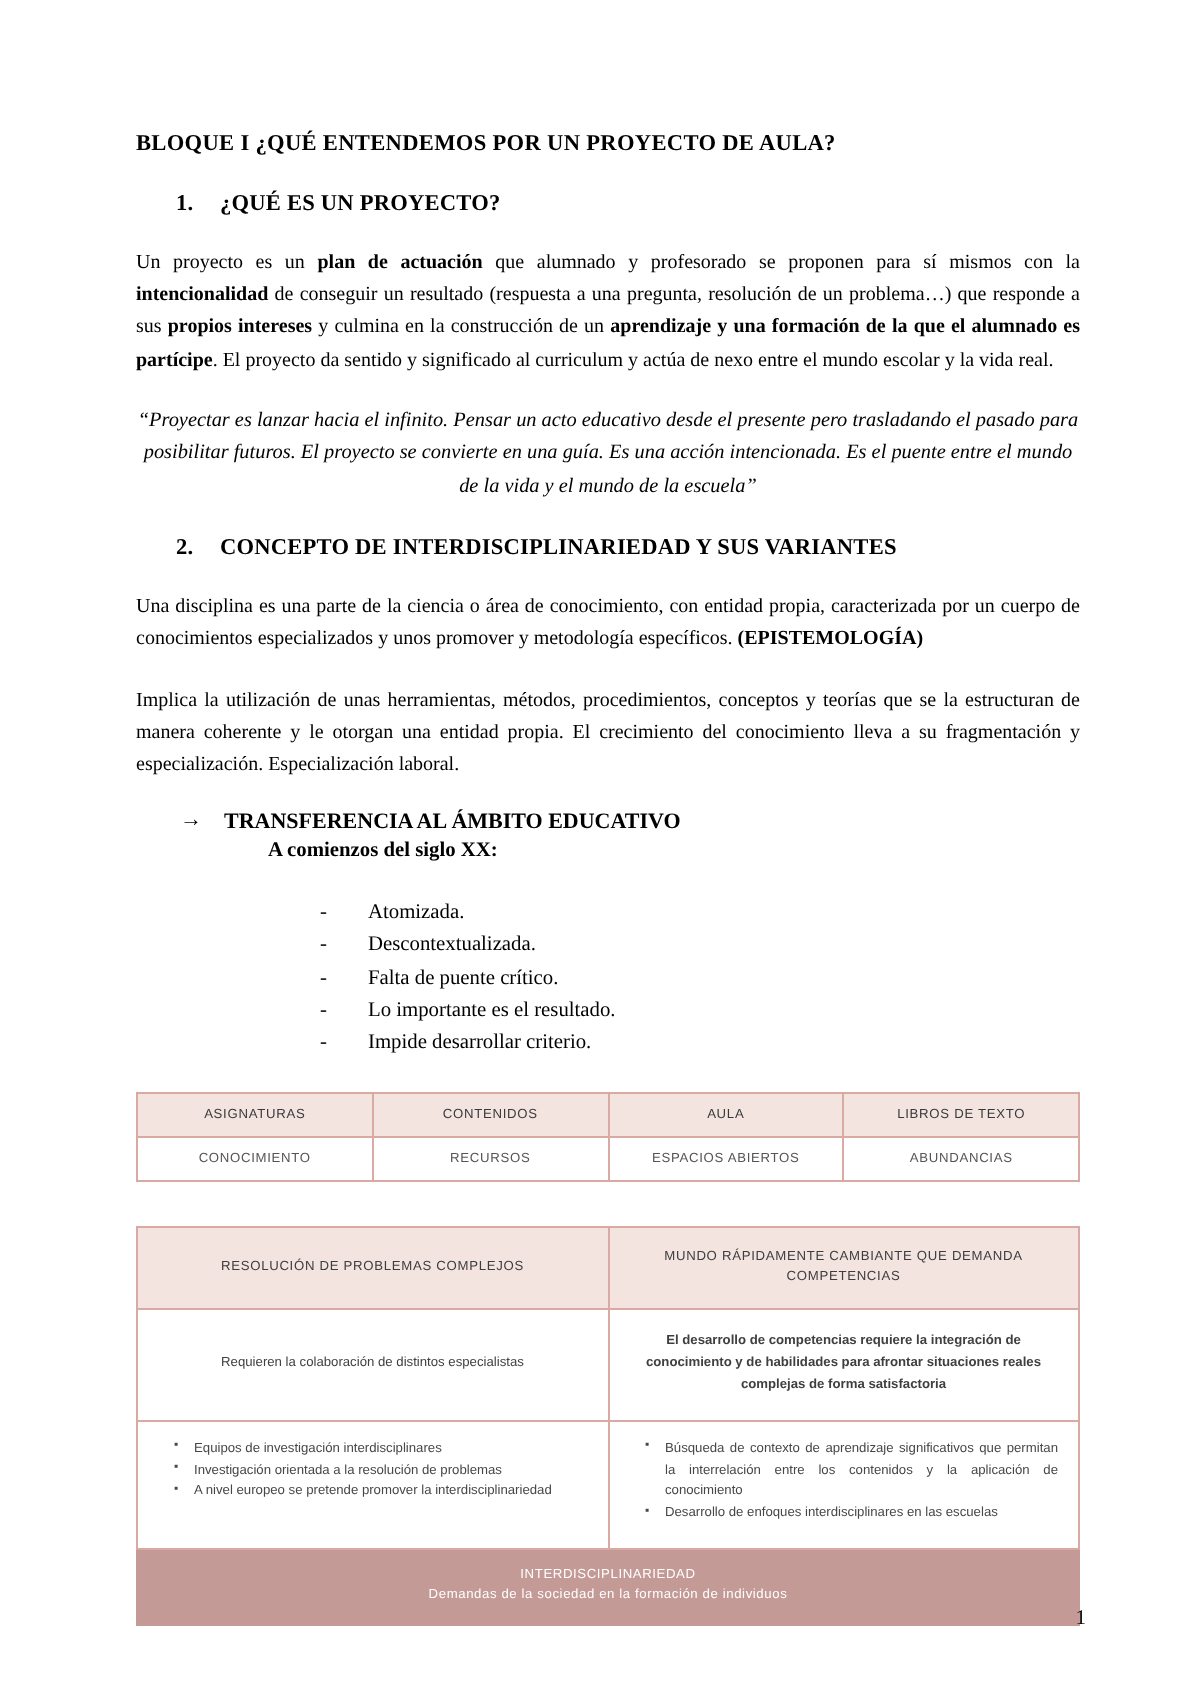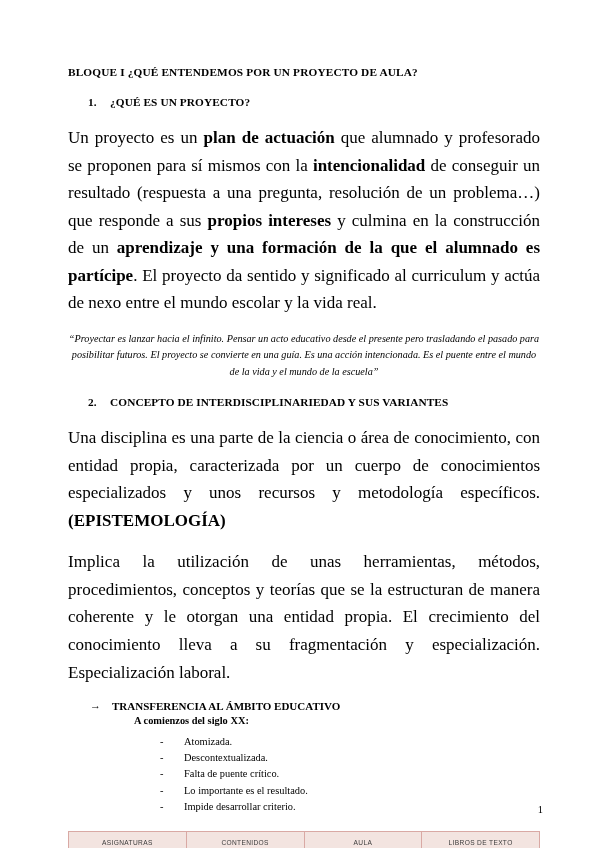--- a/index.html
+++ b/index.html
@@ -45,21 +45,21 @@
     left: 20px;
     top: 0;
   }
   .section-heading .stext {
     display: inline-block;
     padding-left: 22px;
   }
 
   
   p.body {
-    font-size: 17px;
+    font-size: 10px;
     line-height: 1.62;
     text-align: justify;
     margin: 0 0 14px 0;
   }
   p.body b { font-weight: bold; }
 
   .quote {
     font-size: 10.2px;
     font-style: italic;
     line-height: 1.62;
@@ -80,21 +80,21 @@
     position: absolute;
     left: 22px;
     top: -1px;
     font-size: 11px;
   }
   .arrow-head .atext { padding-left: 22px; }
 
   .sub-head {
     font-weight: bold;
     font-size: 10.4px;
-    margin: 0 0 8px 0;
+    margin: 0 0 18px 0;
     padding-left: 66px;
   }
   ul.dashlist {
     list-style: none;
     margin: 0 0 16px 0;
     padding: 0 0 0 92px;
   }
   ul.dashlist li {
     font-size: 10.4px;
     line-height: 1.56;
@@ -218,21 +218,21 @@
 
   <p class="body"><span>Un proyecto es un </span><b>plan de actuación</b><span> que alumnado y profesorado se proponen para sí mismos con la </span><b>intencionalidad</b><span> de conseguir un resultado (respuesta a una pregunta, resolución de un problema…) que responde a sus </span><b>propios intereses</b><span> y culmina en la construcción de un </span><b>aprendizaje y una formación de la que el alumnado es partícipe</b><span>. El proyecto da sentido y significado al curriculum y actúa de nexo entre el mundo escolar y la vida real.</span></p>
 
   <div class="quote">“Proyectar es lanzar hacia el infinito. Pensar un acto educativo desde el presente pero trasladando el pasado para posibilitar futuros. El proyecto se convierte en una guía. Es una acción intencionada. Es el puente entre el mundo de la vida y el mundo de la escuela”</div>
 
   <div class="section-heading">
     <span class="num">2.</span>
     <span class="stext">CONCEPTO DE INTERDISCIPLINARIEDAD Y SUS VARIANTES</span>
   </div>
 
-  <p class="body"><span>Una disciplina es una parte de la ciencia o área de conocimiento, con entidad propia, caracterizada por un cuerpo de conocimientos especializados y unos recursos y metodología específicos. </span><b>(EPISTEMOLOGÍA)</b></p>
+  <p class="body"><span>Una disciplina es una parte de la ciencia o área de conocimiento, con entidad propia, caracterizada por un cuerpo de conocimientos especializados y unos promover y metodología específicos. </span><b>(EPISTEMOLOGÍA)</b></p>
 
   <p class="body">Implica la utilización de unas herramientas, métodos, procedimientos, conceptos y teorías que se la estructuran de manera coherente y le otorgan una entidad propia. El crecimiento del conocimiento lleva a su fragmentación y especialización. Especialización laboral.</p>
 
   <div class="arrow-head">
     <span class="arrow">→</span>
     <span class="atext">TRANSFERENCIA AL ÁMBITO EDUCATIVO</span>
   </div>
 
   <div class="sub-head">A comienzos del siglo XX:</div>
 

